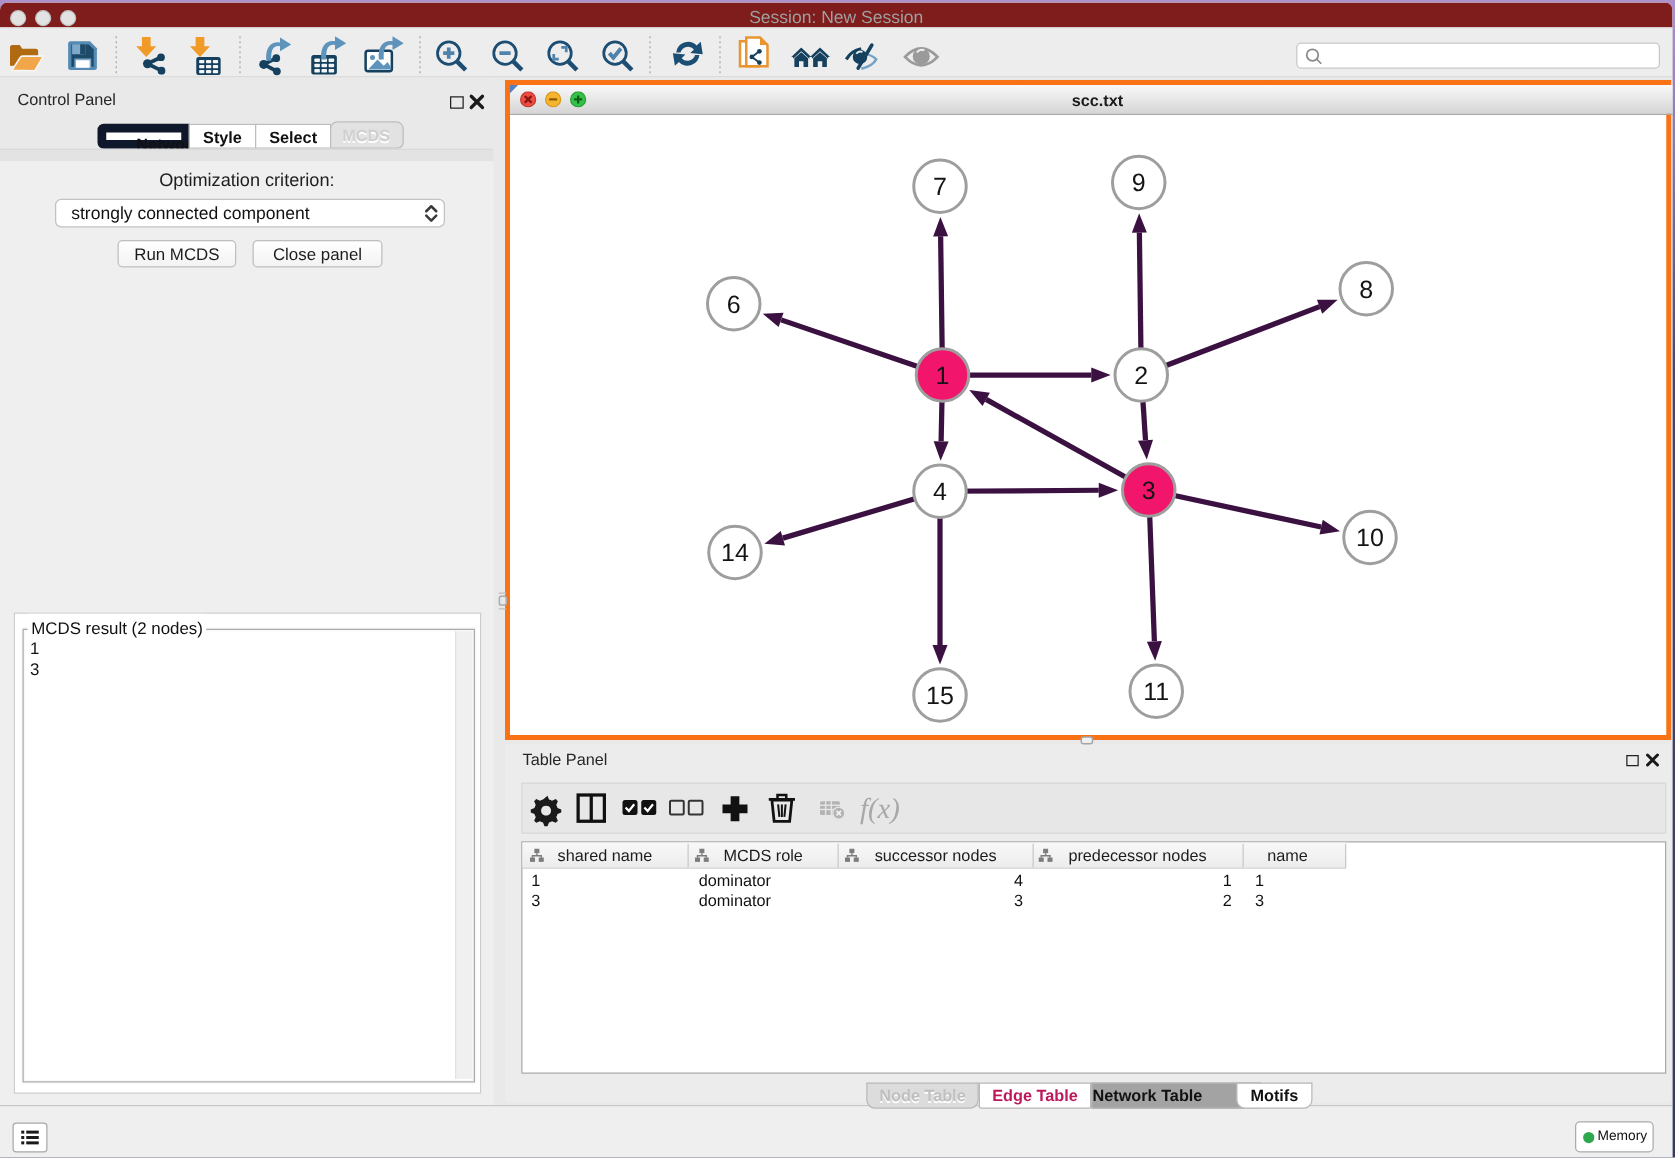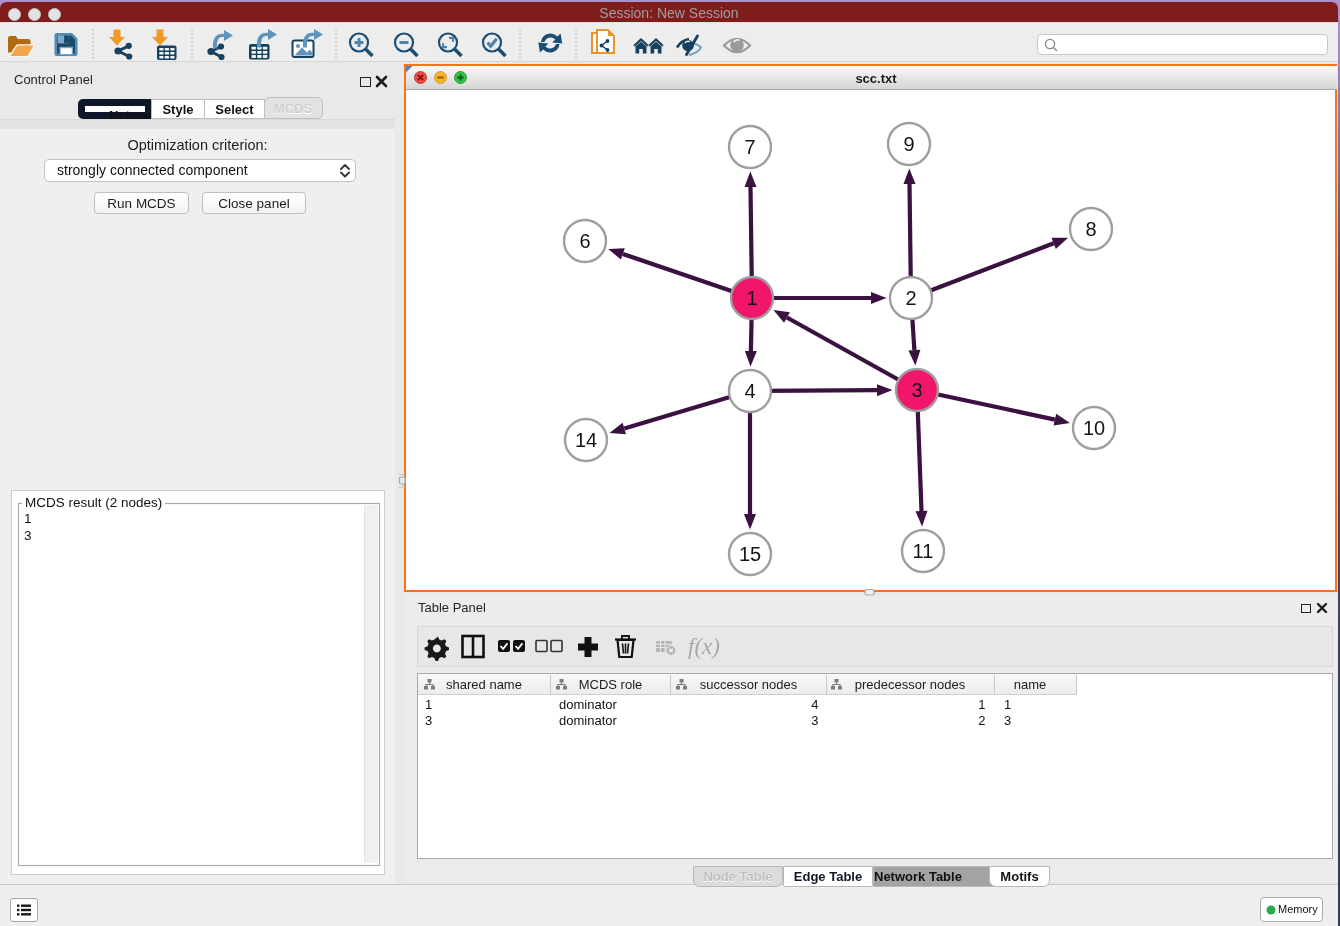--- a/index.html
+++ b/index.html
@@ -8,21 +8,21 @@
 #win{position:absolute;left:0;top:2px;width:1338px;height:924px;background:#ECECEC;
  border-radius:6px 6px 0 0;overflow:hidden;}
 .abs{position:absolute;}
 #titlebar{left:0;top:0;width:1338px;height:20px;background:#7f1d1d;}
 #titletext{left:0;top:2.5px;width:1338px;text-align:center;font-size:14px;color:#9f9f9f;}
 .tl{top:5.5px;width:11px;height:11px;border-radius:50%;background:#e2e2e2;border:1px solid #c2c2c2;}
 #toolbar{left:0;top:20px;width:1338px;height:40px;background:#EDEDED;border-top:1px solid #e2e2e2;border-bottom:1px solid #d6d6d6;box-sizing:border-box;}
 #searchbox{left:1037px;top:11px;width:289px;height:19px;background:#fff;border:1px solid #c8c8c8;border-radius:4px;}
 #cpanel{left:0;top:60px;width:395px;height:827px;background:#E9E9E9;}
 #rightzone{left:395px;top:60px;width:943px;height:822px;background:#E9E9E9;z-index:2;}
-#netwin{left:9px;top:2px;width:933px;height:528px;background:#fff;border:2px solid #f97316;box-sizing:border-box;}
+#netwin{left:9px;top:2px;width:933px;height:528px;background:#fff;border:4px solid #f97316;box-sizing:border-box;}
 #nettitle{left:0;top:0;width:931px;height:23px;background:linear-gradient(180deg,#f9f9f9,#e9e9e9 45%,#d5d5d5);border-bottom:1px solid #a8a8a8;}
 #tpanel{left:9px;top:533px;width:933px;height:287px;background:#ECECEC;}
 #statusbar{left:0;top:882px;width:1338px;height:42px;background:#EFEFEF;border-top:1px solid #c9c9c9;box-sizing:border-box;z-index:1;}
 .btn{background:linear-gradient(180deg,#ffffff,#f3f3f3);border:1px solid #bfbfbf;border-radius:4px;
  font-size:13.5px;color:#1c1c1c;text-align:center;}
 svg{display:block;}
 </style></head>
 <body>
 <div id="win">
  <div class="abs" id="titlebar">
@@ -407,21 +407,21 @@
      <text x="586" y="35">1</text>
      <text x="7" y="51">3</text>
             <text x="141" y="51">dominator</text>
      <text x="400.5" y="51" text-anchor="end">3</text>
             <text x="567.5" y="51" text-anchor="end">2</text>
      <text x="586" y="51">3</text>
     </g>
    </svg>
 
    <div class="abs" style="left:289px;top:271px;width:90px;height:21px;background:#DCDCDC;border:1px solid #b8b8b8;border-radius:0 0 7px 7px;box-sizing:border-box;font-size:13px;font-weight:bold;color:#bfbfbf;text-shadow:0 1px 0 #fff;text-align:center;line-height:20px;">Node Table</div>
-   <div class="abs" style="left:379px;top:271px;width:90px;height:21px;background:#fff;border:1px solid #b8b8b8;border-radius:0 0 2px 2px;box-sizing:border-box;font-size:13px;font-weight:bold;color:#0f172a;text-align:center;line-height:20px;">Edge Table</div>
+   <div class="abs" style="left:379px;top:271px;width:90px;height:21px;background:#fff;border:1px solid #b8b8b8;border-radius:0 0 2px 2px;box-sizing:border-box;font-size:13px;font-weight:bold;color:#be185d;text-align:center;line-height:20px;">Edge Table</div>
    <div class="abs" style="left:469px;top:271px;width:136px;height:21px;background:#a3a3a3;border:1px solid #b8b8b8;box-sizing:border-box;font-size:13px;font-weight:bold;color:#111;line-height:20px;">Network Table</div>
    <div class="abs" style="left:585px;top:271px;width:61px;height:21px;background:#fff;border:1px solid #b8b8b8;border-radius:0 0 7px 7px;box-sizing:border-box;font-size:13px;font-weight:bold;color:#111;text-align:center;line-height:20px;">Motifs</div>
   </div>
  </div>
  <div class="abs" id="statusbar">
   <div class="abs" style="left:10px;top:13px;width:28px;height:24px;background:#fff;border:1px solid #a8a8a8;border-radius:3px;box-sizing:border-box;">
    <svg width="26" height="22" viewBox="0 0 26 22">
     <g fill="#1a1a1a">
             <rect x="6" y="5.5" width="2.4" height="2.4"></rect>
             <rect x="6" y="9.8" width="2.4" height="2.4"></rect>

